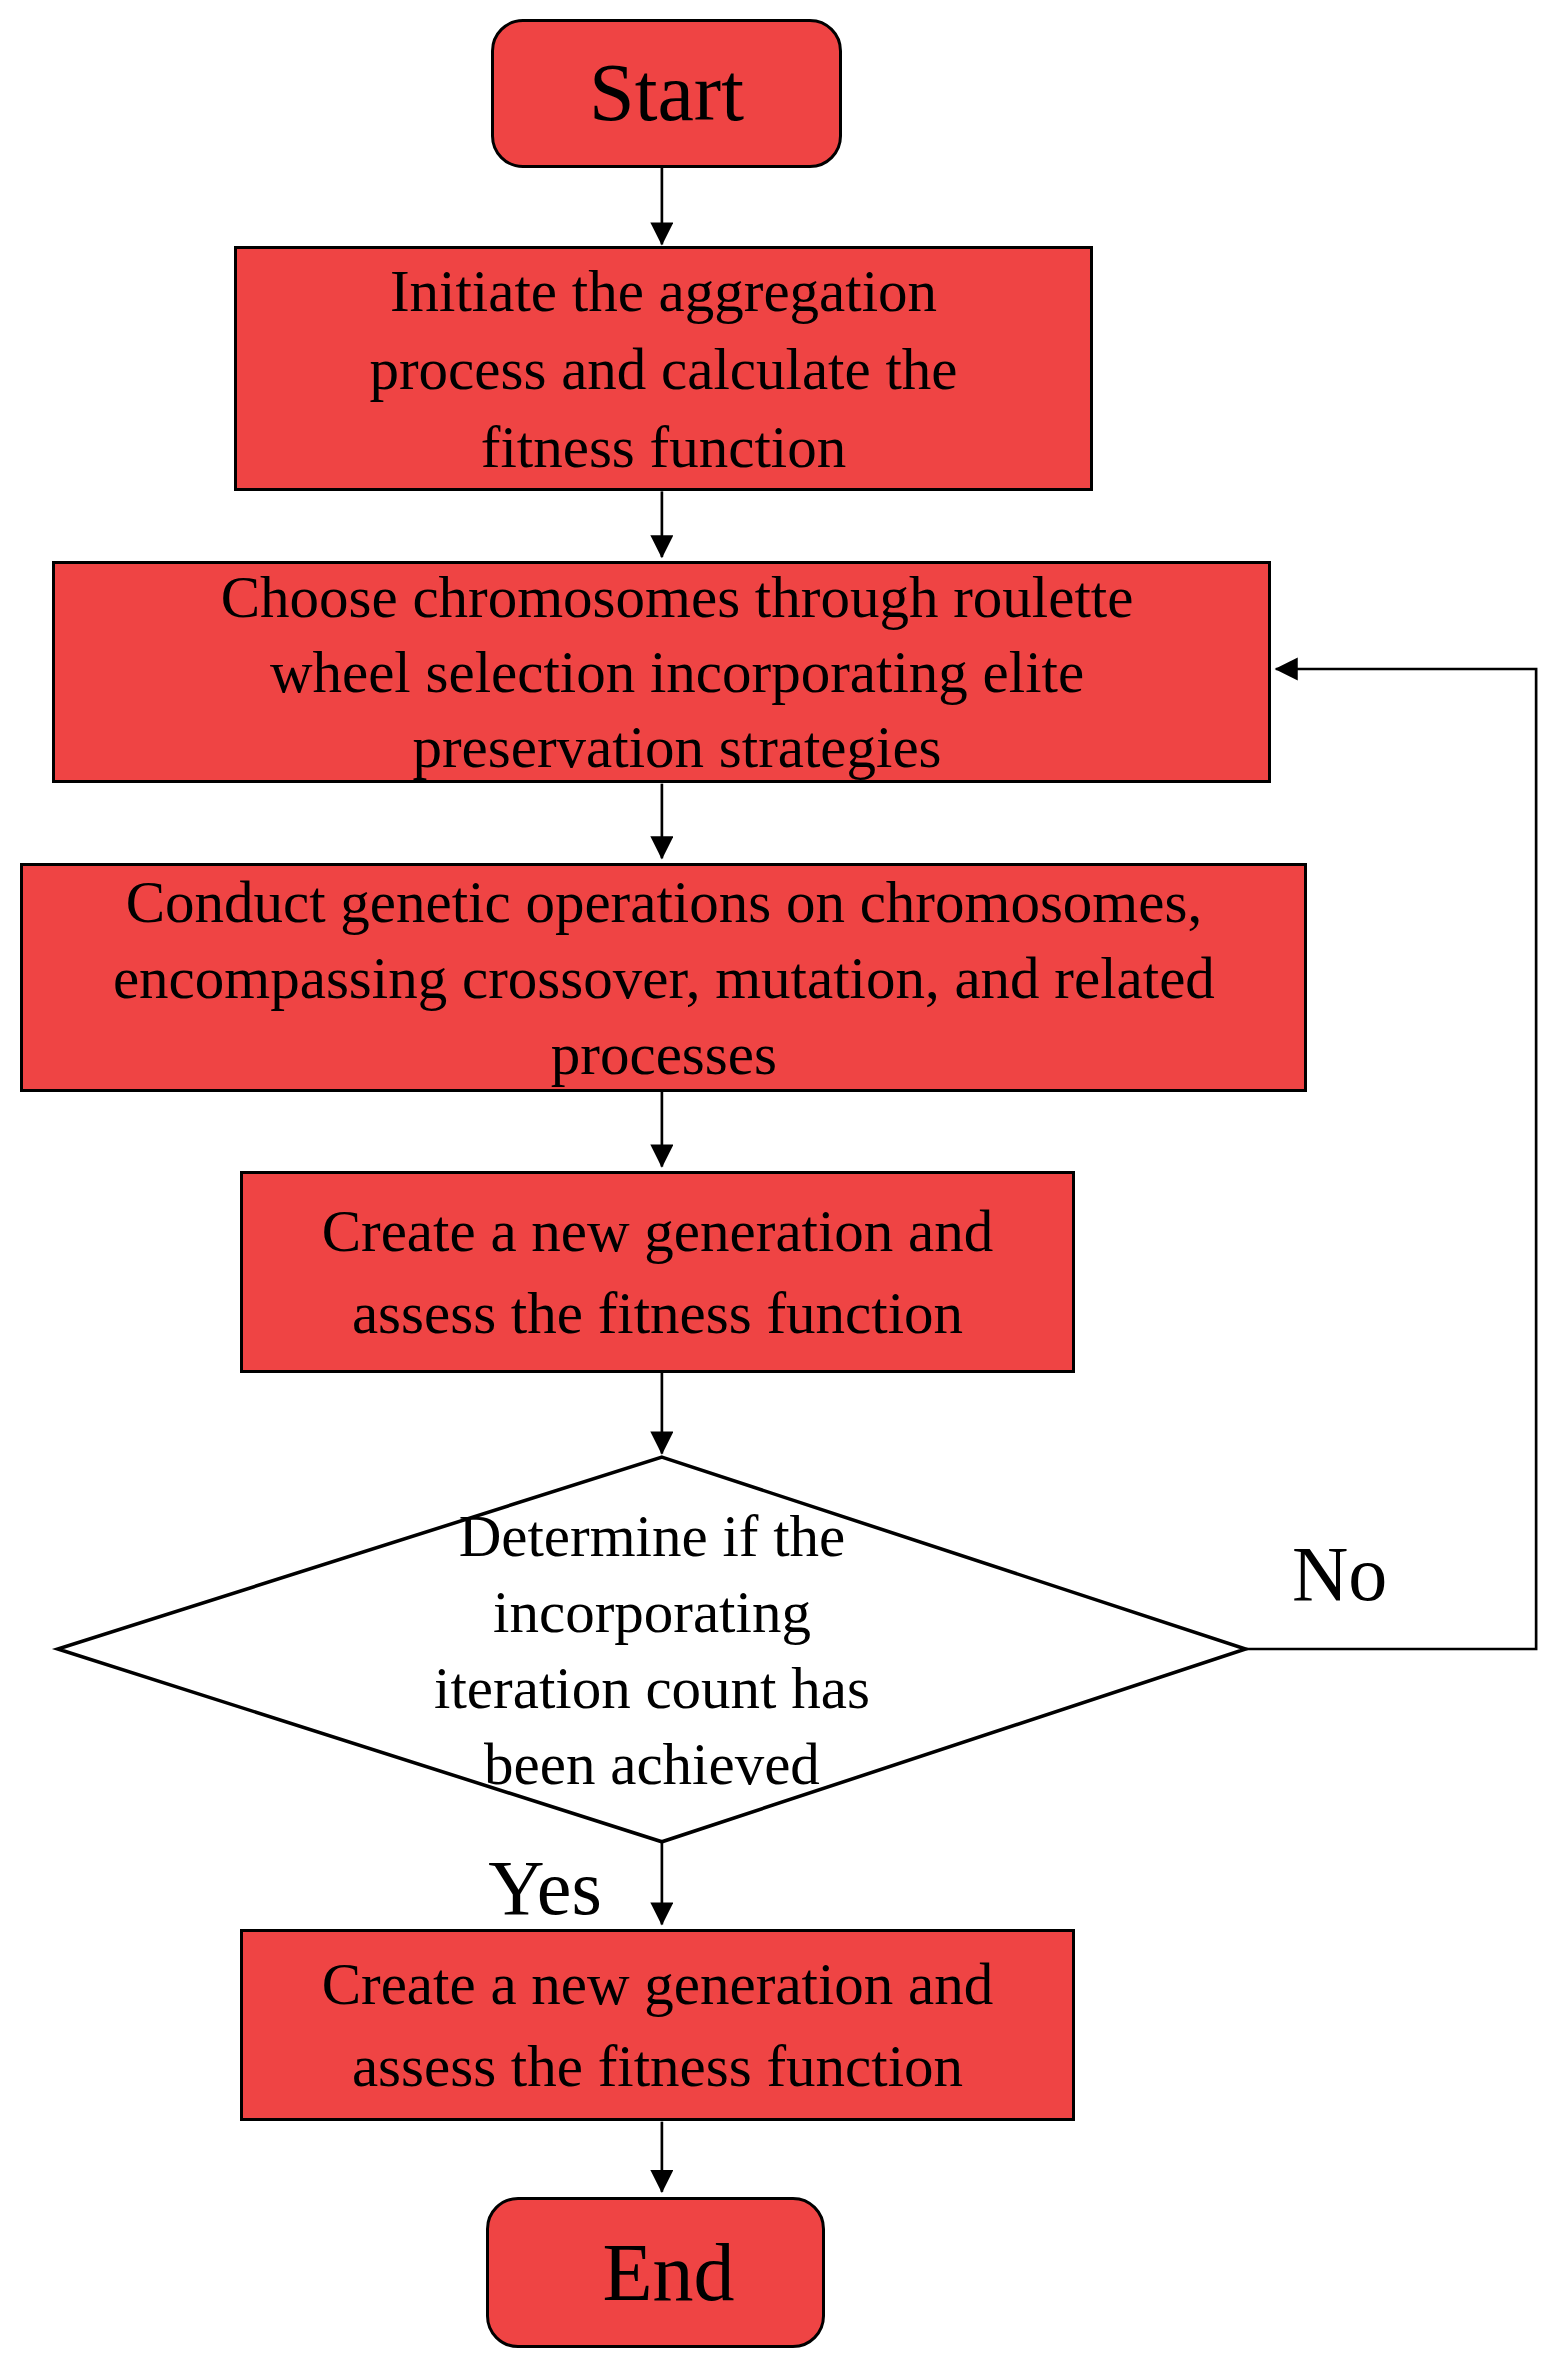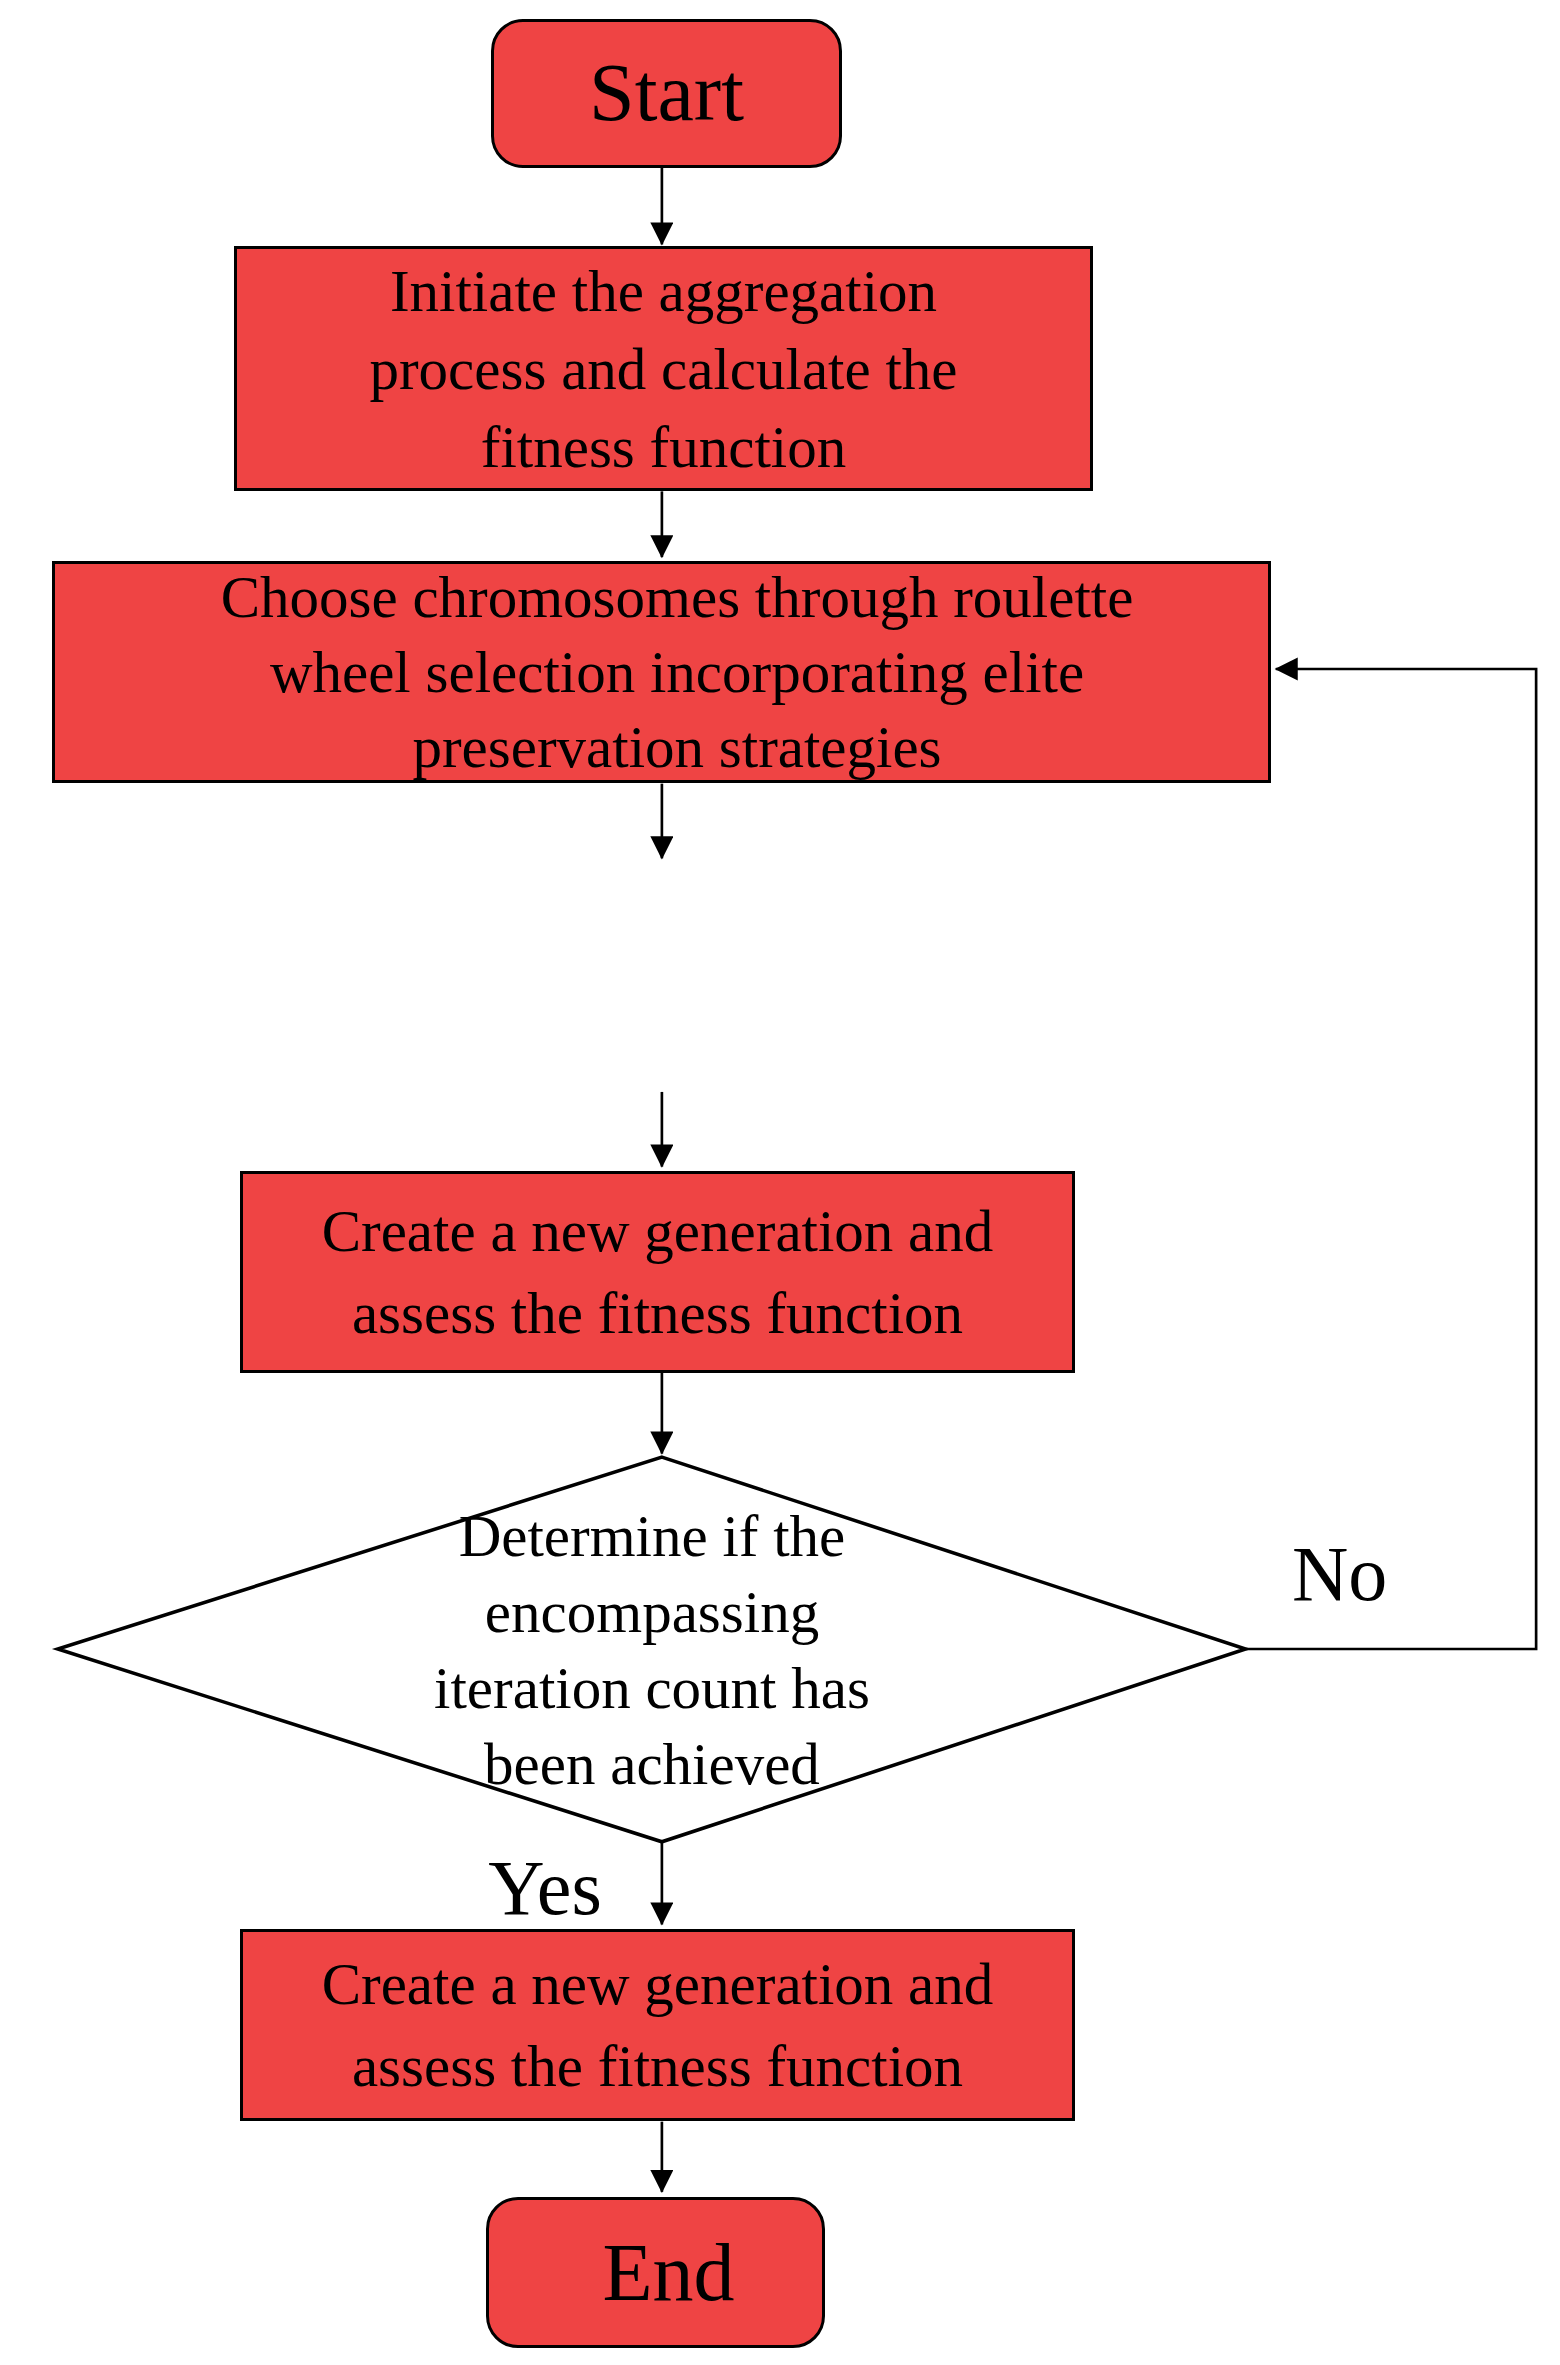--- a/index.html
+++ b/index.html
@@ -104,29 +104,34 @@
     <span class="tline">process and calculate the</span>
     <span class="tline">fitness function</span>
   </div>
 
   <div class="node" style="left:52px; top:561px; width:1219px; height:222px; line-height:75px;padding-left:31px;">
     <span class="tline">Choose chromosomes through roulette</span>
     <span class="tline">wheel selection incorporating elite</span>
     <span class="tline">preservation strategies</span>
   </div>
 
+  <div class="node" style="left:20.4px; top:863px; width:1287px; height:229px; line-height:76px;">
+    <span class="tline">Conduct genetic operations on chromosomes,</span>
+    <span class="tline">encompassing crossover, mutation, and related</span>
+    <span class="tline">processes</span>
+  </div>
 
   <div class="node" style="left:240px; top:1171px; width:835px; height:202px; line-height:82px;">
     <span class="tline">Create a new generation and</span>
     <span class="tline">assess the fitness function</span>
   </div>
 
   <div class="diamond-text" style="left:58px; top:1457px; width:1188px; height:385px;">
     <span class="tline">Determine if the</span>
-    <span class="tline">encompassing</span>
+    <span class="tline">incorporating</span>
     <span class="tline">iteration count has</span>
     <span class="tline">been achieved</span>
   </div>
 
   <div class="edge-label" style="left:1292px; top:1535px; width:142px; text-align:left;">No</div>
 
   <div class="edge-label" style="left:474px; top:1849px; width:142px; text-align:center;">Yes</div>
 
   <div class="node" style="left:240px; top:1929px; width:835px; height:192px; line-height:82px;">
     <span class="tline">Create a new generation and</span>

